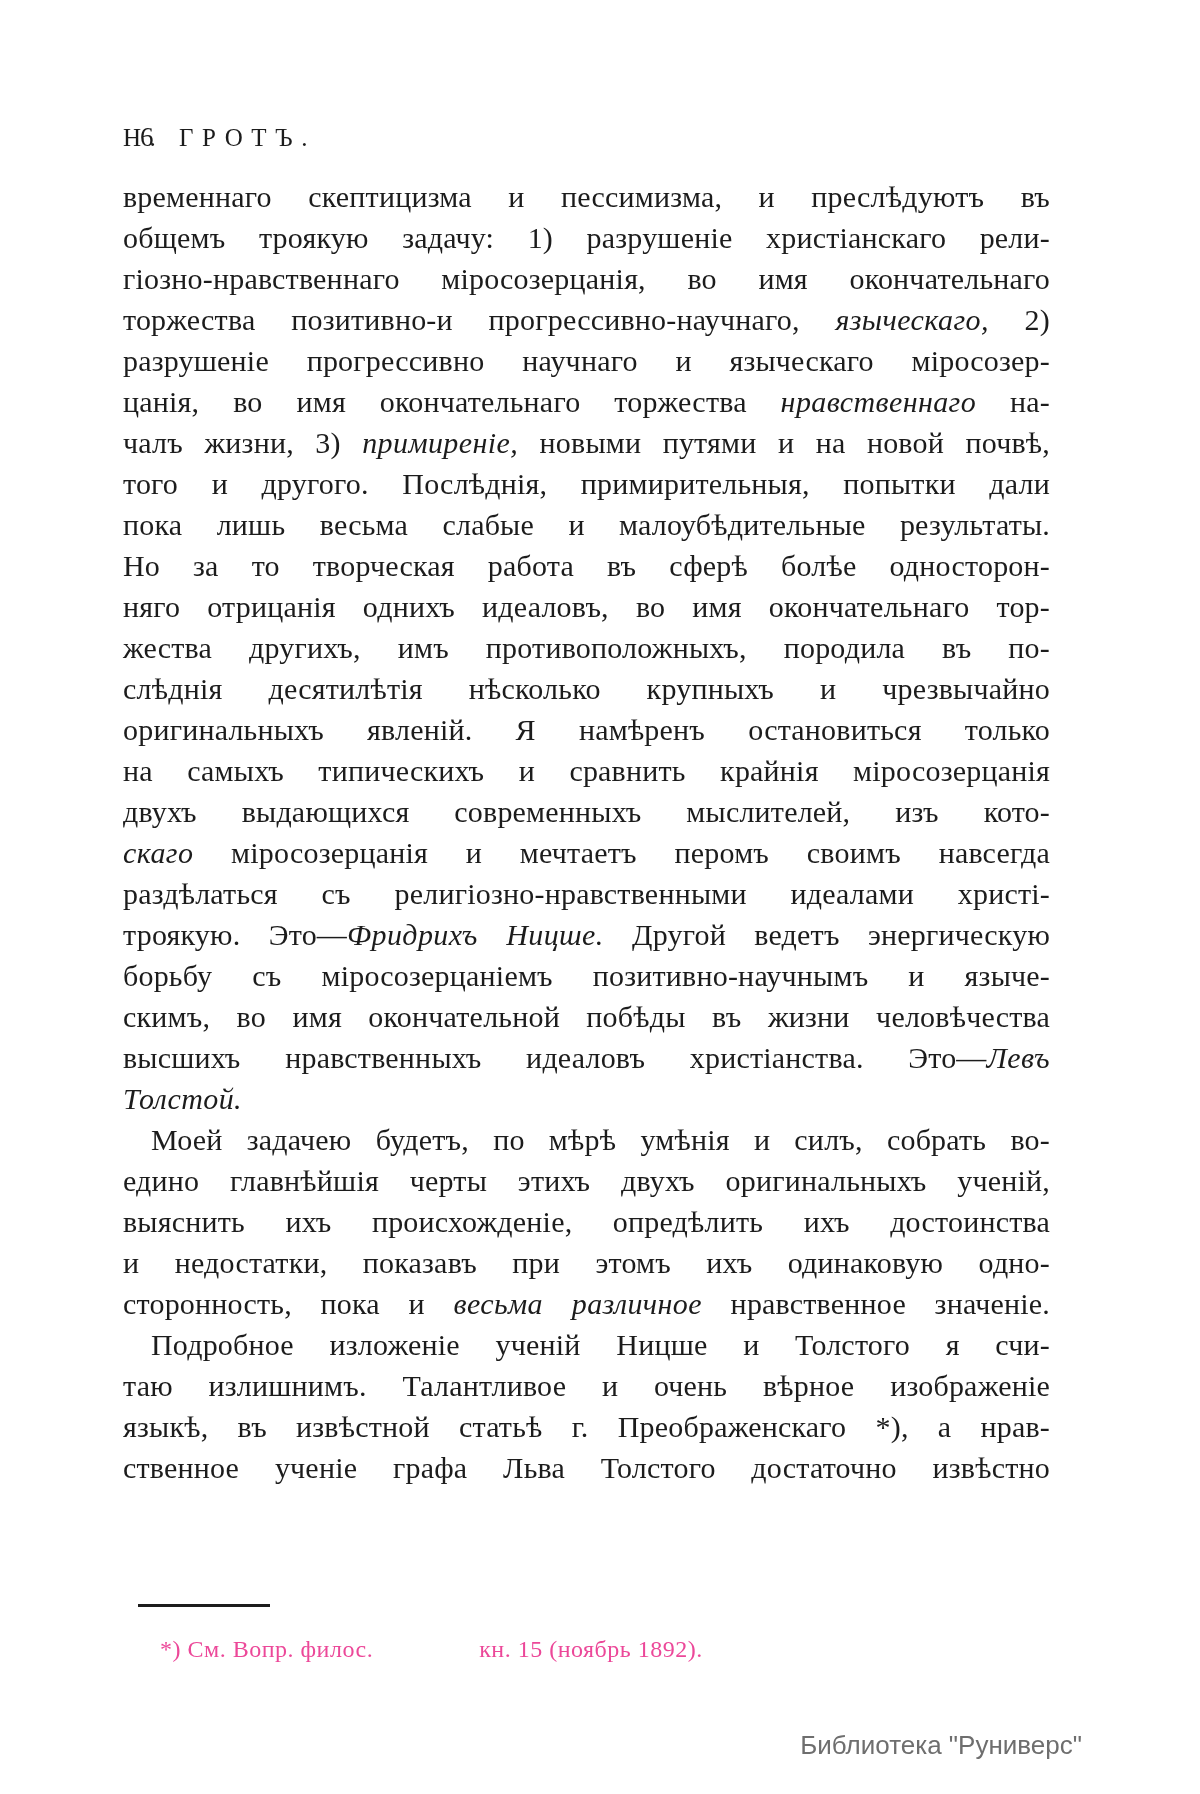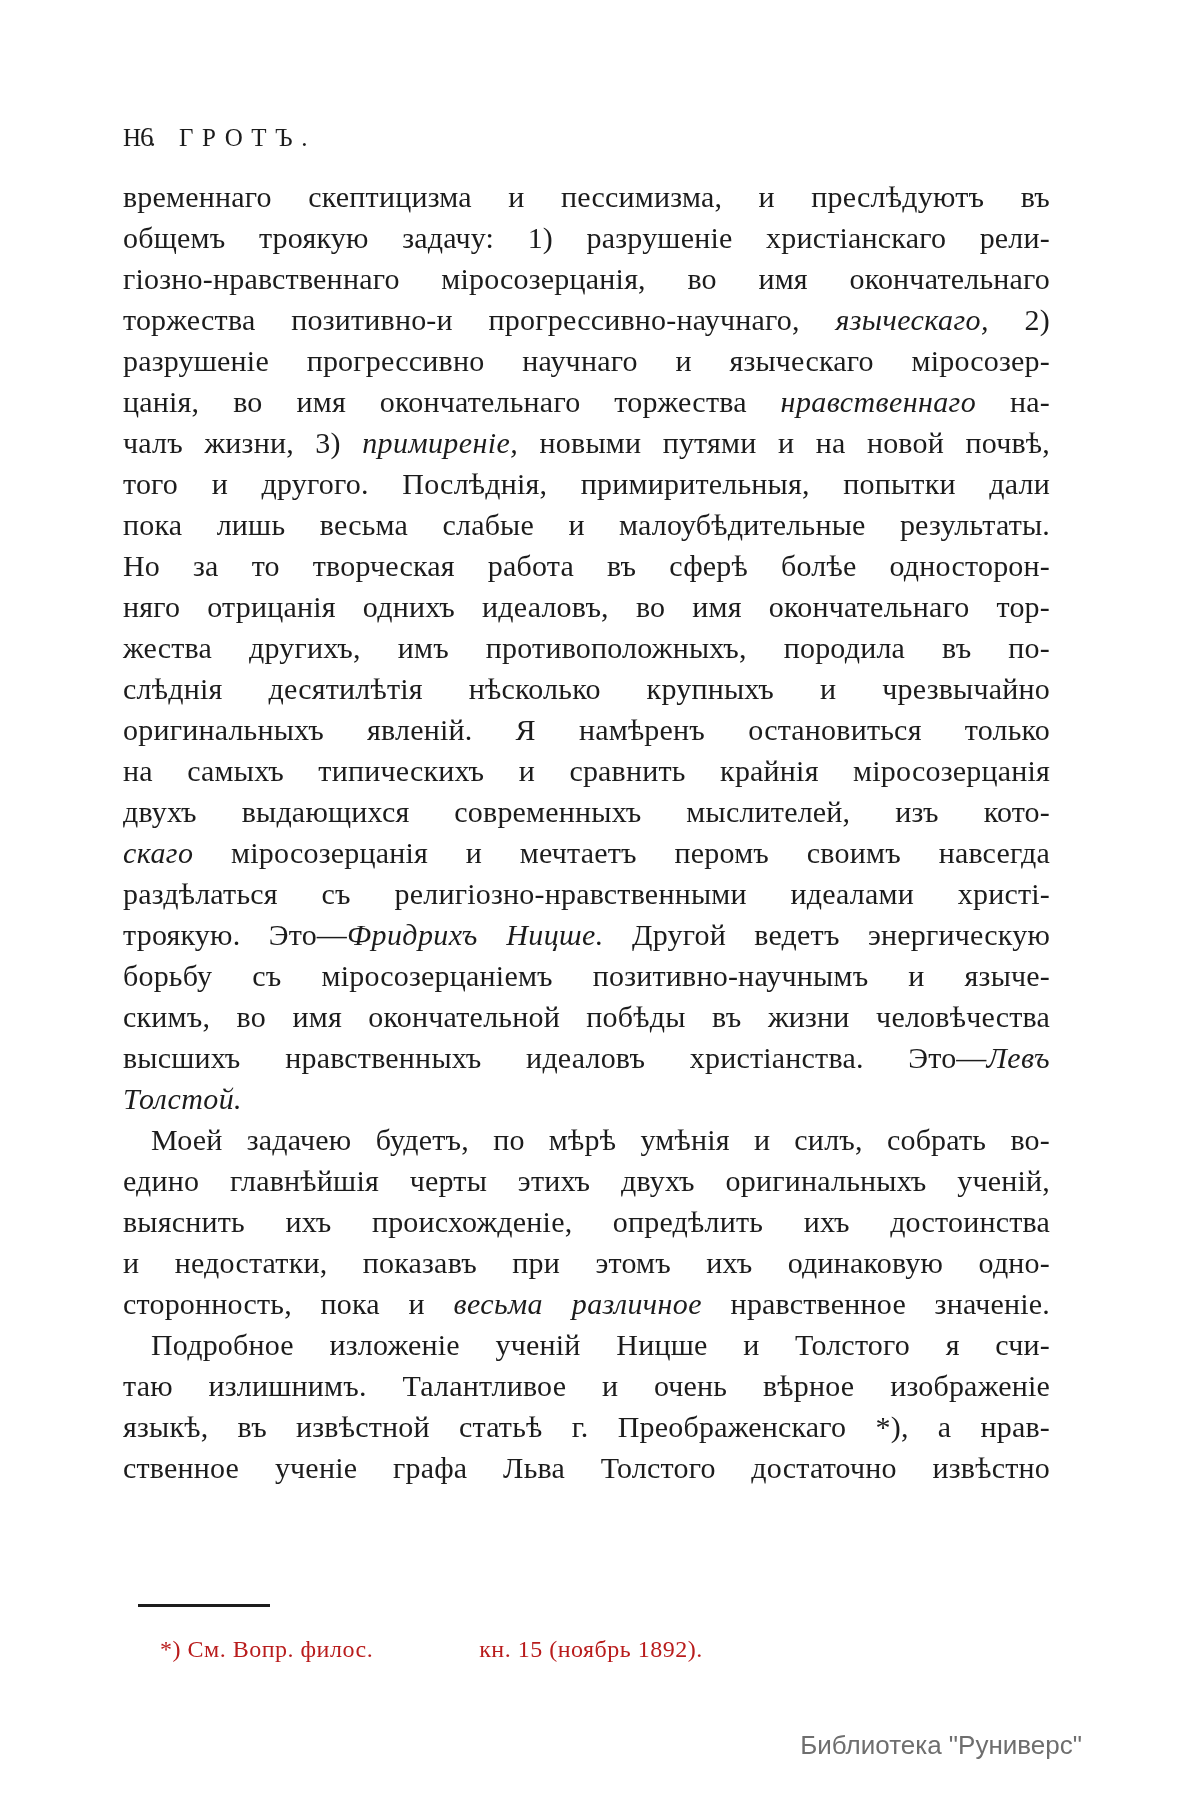--- a/index.html
+++ b/index.html
@@ -69,21 +69,21 @@
     height: 3px;
     background: #1c1c1c;
   }
   .footnote {
     position: absolute;
     left: 160px;
     top: 1636px;
     width: 890px;
     font-size: 24px;
     letter-spacing: 0.5px;
-    color: #b91c1c;
+    color: #ec4899;
     white-space: nowrap;
   }
   .fn-gap {
     display: inline-block;
     width: 106px;
   }
   .watermark {
     position: absolute;
     left: 123px;
     top: 1730px;

